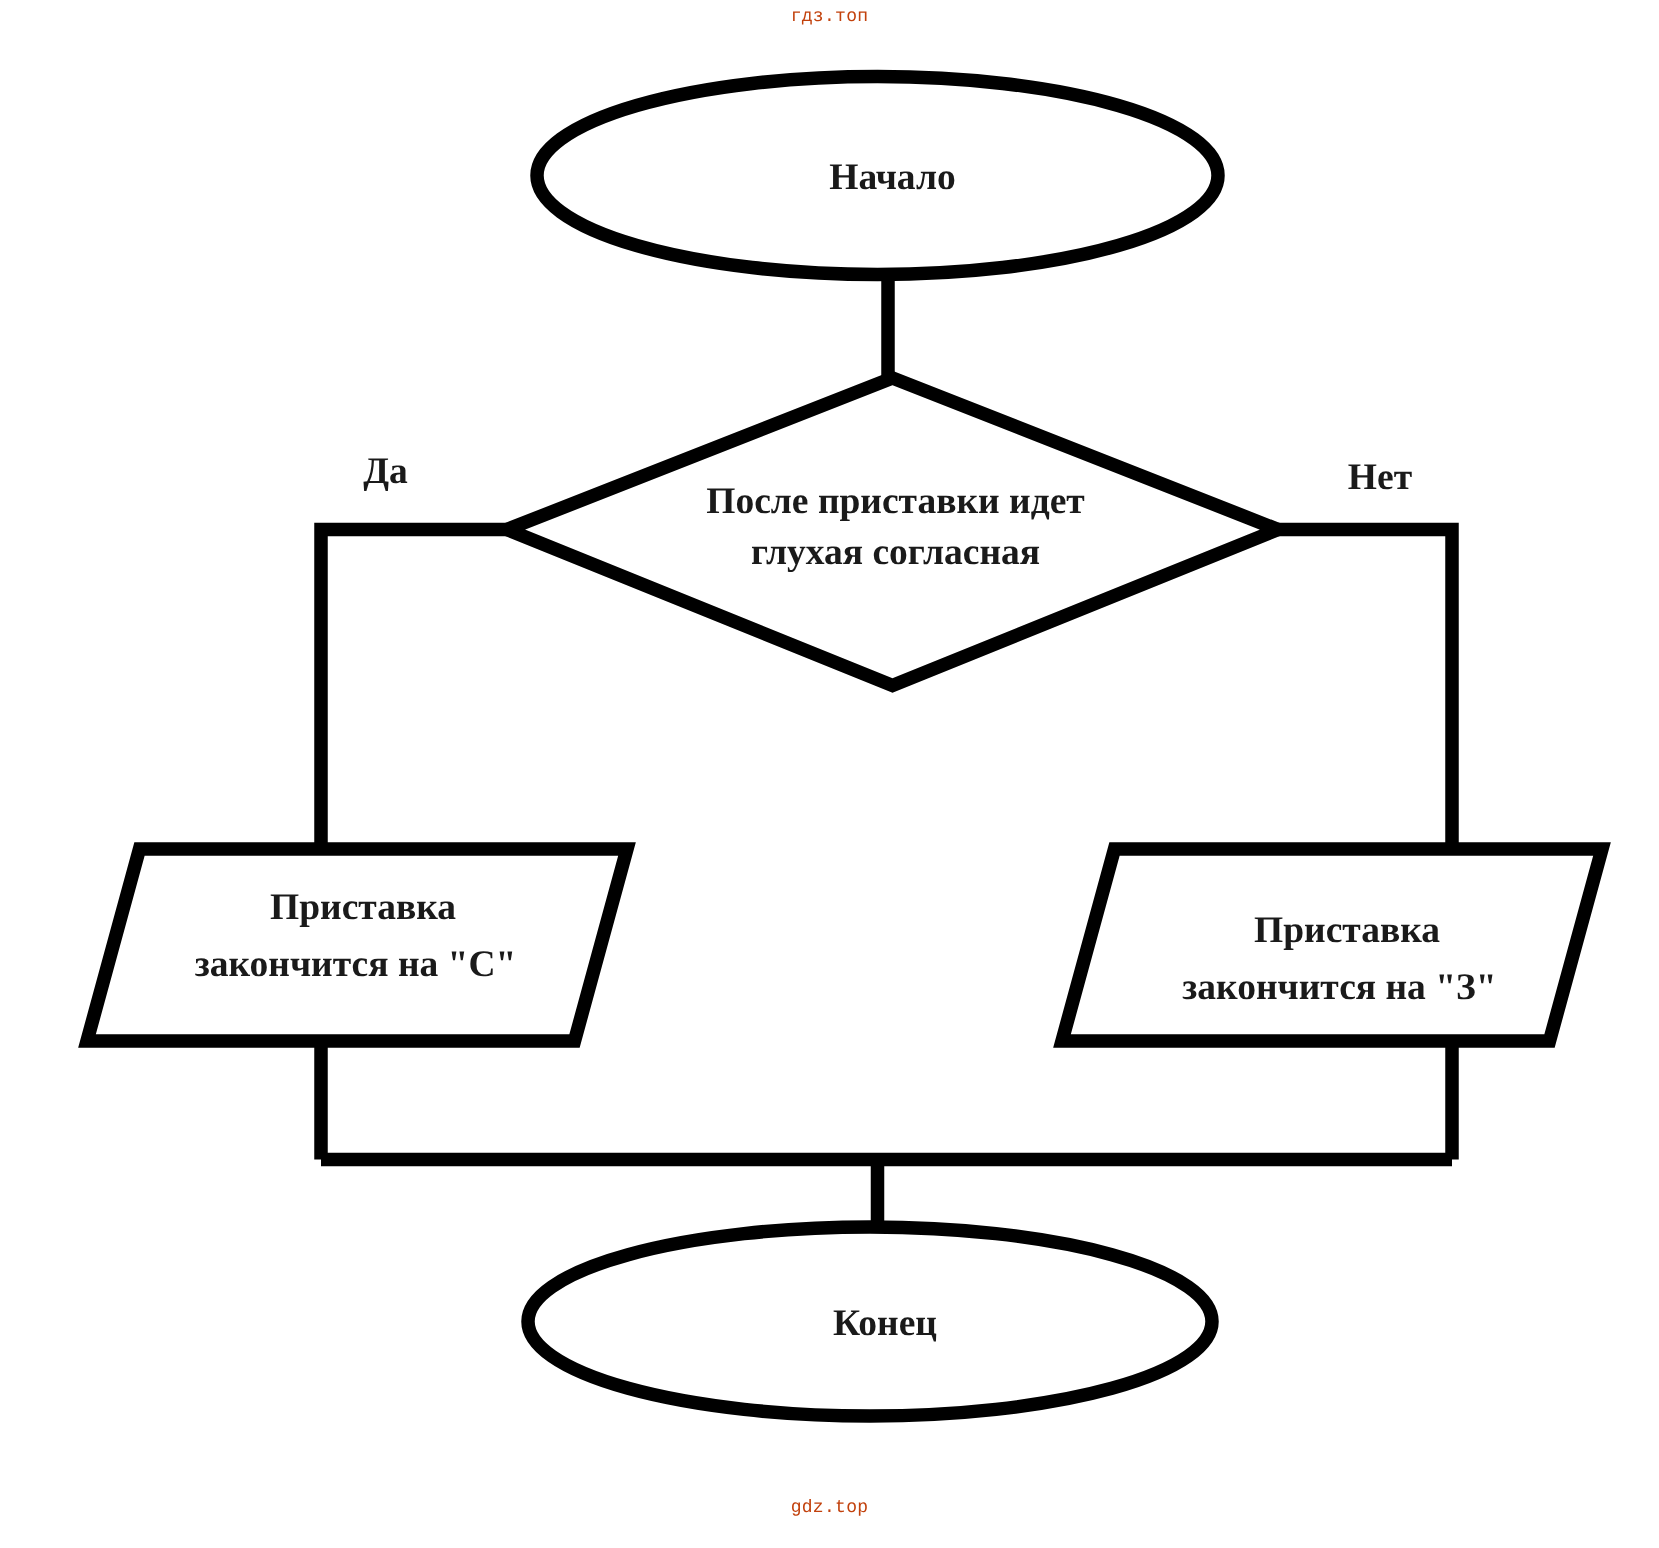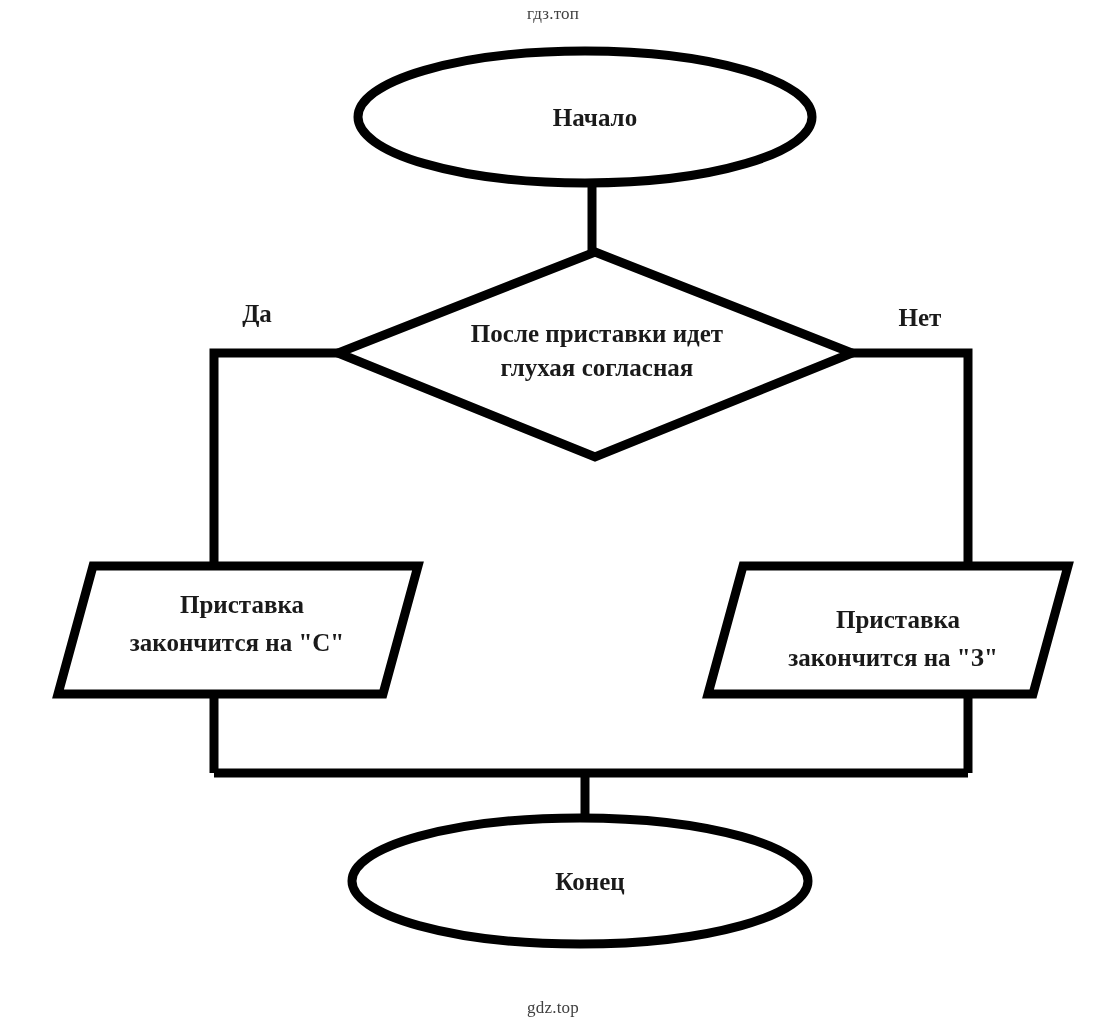--- a/index.html
+++ b/index.html
@@ -19,23 +19,23 @@
     position: relative;
     width: 1106px;
     height: 1032px;
     background: #ffffff;
   }
   .watermark {
     position: absolute;
     left: 0;
     width: 100%;
     text-align: center;
-    font-family: Liberation Serif, serif;
-    font-size: 17px;
-    color: #404040;
+    font-family: Liberation Mono, monospace;
+    font-size: 12px;
+    color: #c2410c;
     letter-spacing: 0.2px;
     white-space: nowrap;
   }
   .watermark.top { top: 4px; }
   .watermark.bottom { top: 998px; }
 
   svg#flow {
     position: absolute;
     left: 0;
     top: 0;

